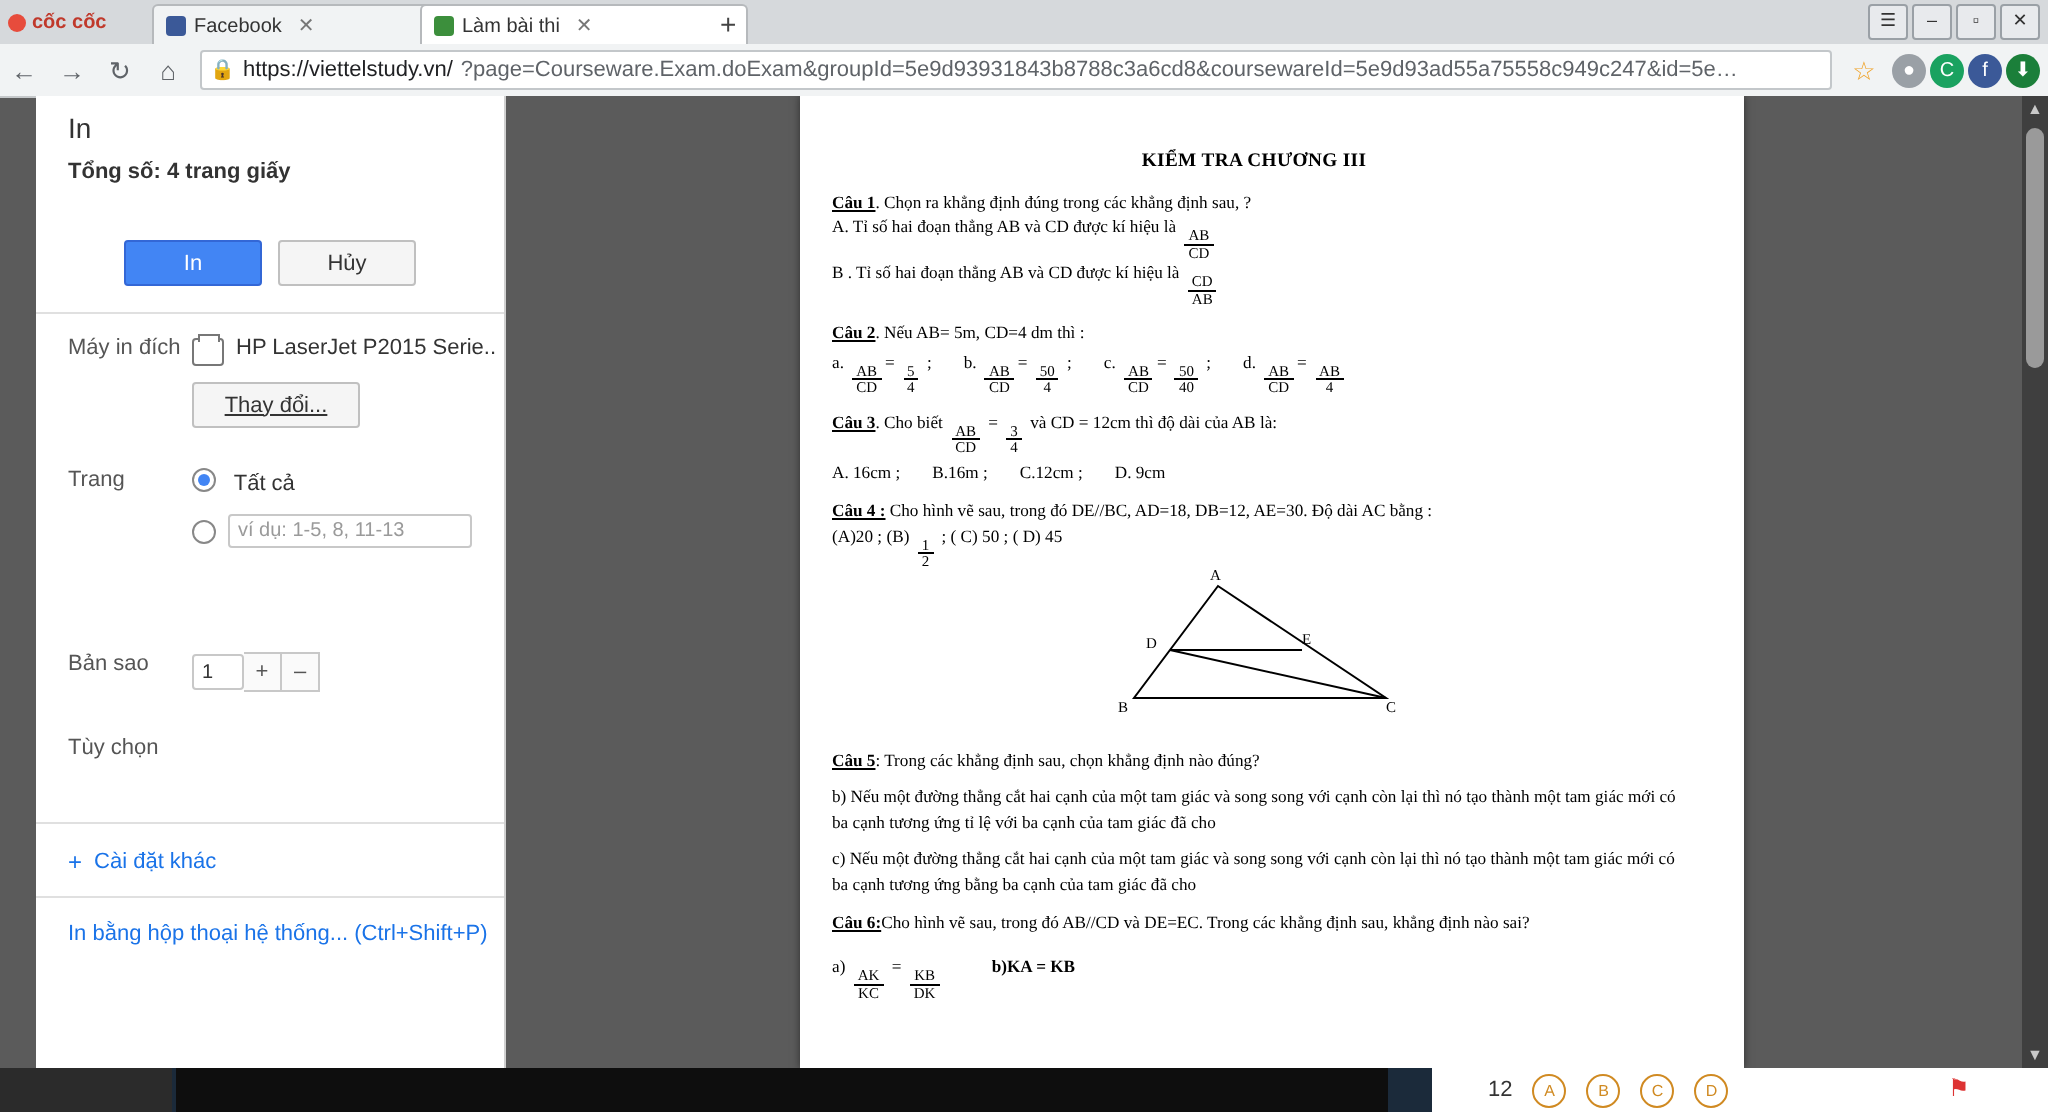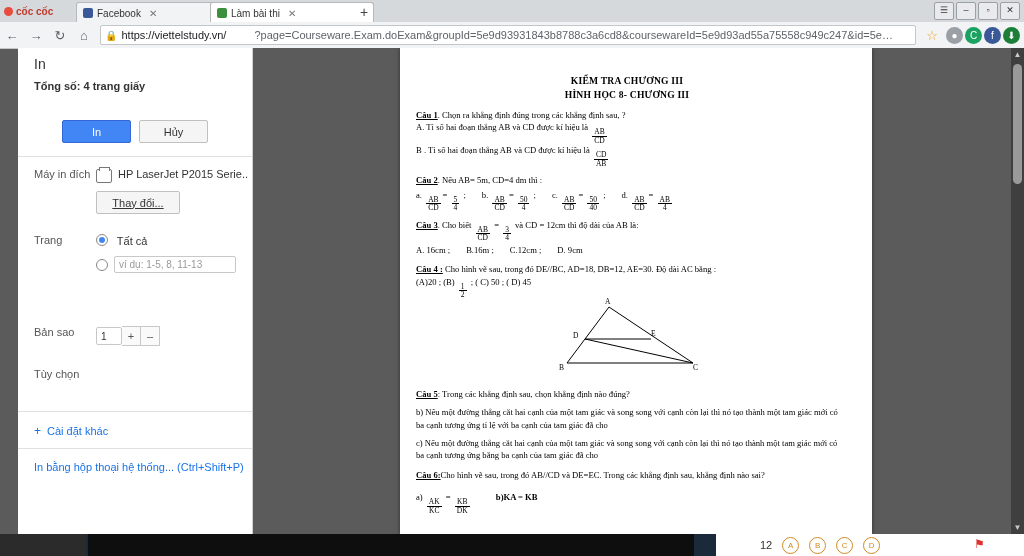--- a/index.html
+++ b/index.html
@@ -16,21 +16,21 @@
   .tab .x{margin-left:4px;color:#777;font-size:10px;}
   .newtab{position:absolute;left:360px;top:4px;font-size:14px;color:#444;}
   .wctl{position:absolute;top:2px;display:flex;gap:2px;}
   .wctl div{width:18px;height:16px;border:1px solid #9aa0a6;background:#e8eaed;font-size:9px;line-height:14px;text-align:center;color:#333;border-radius:2px;}
 
   .navbar{position:absolute;left:0;top:22px;width:1024px;height:26px;background:#f1f3f4;border-bottom:1px solid #c5c8ca;display:flex;align-items:center;}
   .navicon{width:24px;height:24px;display:flex;align-items:center;justify-content:center;color:#5f6368;font-size:13px;}
   .omnibox{flex:1;height:18px;margin:0 4px;background:#fff;border:1px solid #c3c7ca;border-radius:2px;display:flex;align-items:center;padding:0 4px;font-size:11px;color:#222;gap:4px;overflow:hidden;white-space:nowrap;}
   .omnibox .lock{color:#0a8a3c;font-size:10px;}
   .omnibox .host{color:#202124;}
-  .omnibox .rest{color:#5f6368;overflow:hidden;text-overflow:ellipsis;margin-left:24px;}
+  .omnibox .rest{color:#5f6368;overflow:hidden;text-overflow:ellipsis;}
   .navright{display:flex;align-items:center;gap:2px;padding-right:4px;}
   .circbtn{width:17px;height:17px;border-radius:50%;display:flex;align-items:center;justify-content:center;font-size:10px;color:#fff;}
 
   
   .previewarea{position:absolute;left:252px;top:48px;width:772px;height:486px;background:#5b5b5b;overflow:hidden;}
   .paper{position:absolute;left:148px;top:0px;width:472px;height:486px;background:#fff;box-shadow:0 0 4px rgba(0,0,0,.5);}
   .scrollbar{position:absolute;right:0;top:0;width:13px;height:486px;background:#3f3f3f;}
   .scrollbar .thumb{position:absolute;left:2px;top:2px;width:9px;height:120px;background:#9a9a9a;border-radius:5px;}
   .scrollbar .arr{position:absolute;left:0;width:13px;height:13px;color:#c9c9c9;font-size:8px;text-align:center;line-height:13px;}
 
@@ -68,21 +68,21 @@
   .frac{display:inline-flex;flex-direction:column;vertical-align:-4px;text-align:center;line-height:1;font-size:7.5px;margin:0 2px;}
   .frac .num{border-bottom:1px solid #000;padding:0 2px;}
   .frac .den{padding:0 2px;}
   .choices{display:flex;gap:16px;margin-top:2px;}
   .tri{position:relative;width:160px;height:80px;margin:2px auto 0 auto;}
   .pt{position:absolute;font-size:7.5px;}
 
   
   .taskbar{position:absolute;left:0;top:534px;width:1024px;height:22px;background:#1b2a3a;}
   .tb-left{position:absolute;left:88px;top:534px;width:606px;height:22px;background:#0e0e0e;}
-  .quizbar{position:absolute;left:716px;top:534px;width:308px;height:22px;background:#fff;display:flex;align-items:center;gap:10px;padding-left:44px;box-sizing:border-box;}
+  .quizbar{position:absolute;left:716px;top:534px;width:308px;height:22px;background:#fff;display:flex;align-items:center;gap:10px;padding-left:28px;box-sizing:border-box;}
   .qnum{font-size:11px;color:#333;}
   .obtn{width:15px;height:15px;border:1px solid #d08a22;border-radius:50%;font-size:8px;color:#d08a22;display:flex;align-items:center;justify-content:center;}
   .redmark{position:absolute;left:974px;top:537px;color:#d33;font-size:12px;}
   .corner{position:absolute;left:0;top:534px;width:86px;height:22px;background:#2b2b2b;}
 </style>
 </head>
 <body>
 
 <div class="app">
 
@@ -130,21 +130,20 @@
       <div class="circbtn" style="background:#1aa260;">C</div>
       <div class="circbtn" style="background:#3b5998;">f</div>
       <div class="circbtn" style="background:#1b7f3a;">⬇</div>
     </div>
   </div>
 
   <div class="previewarea">
     <div class="paper">
       <div class="doc">
         <div class="ttl">KIỂM TRA CHƯƠNG III</div>
-        <div class="ttl">HÌNH HỌC 8- CHƯƠNG III</div>
 
         <div class="q">
           <span class="qlabel">Câu 1</span><span>. Chọn ra  khẳng định đúng trong các khẳng định sau, ?</span>
           <div>
             <span>A. Tỉ số hai đoạn thẳng AB và CD được kí hiệu là</span>
             <span class="frac">
               <span class="num">AB</span>
               <span class="den">CD</span>
             </span>
           </div>

